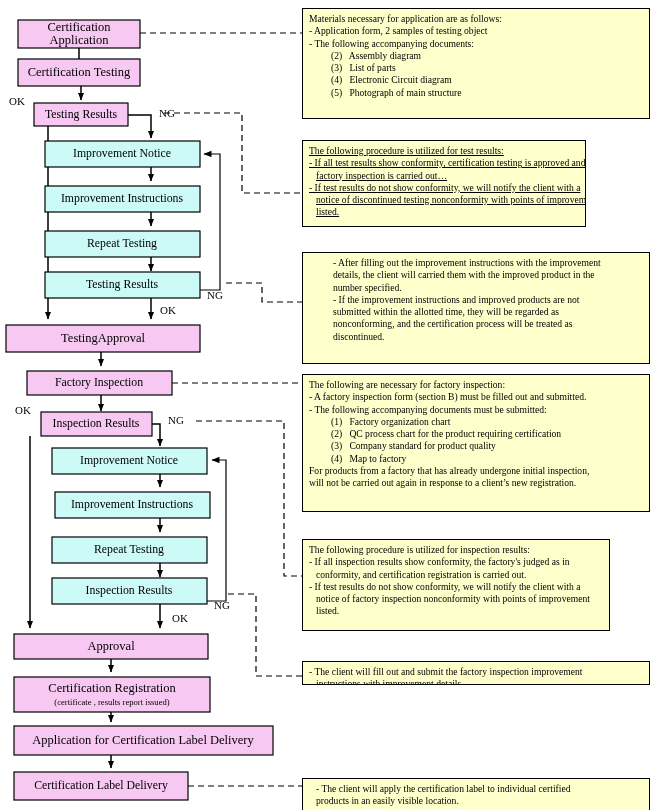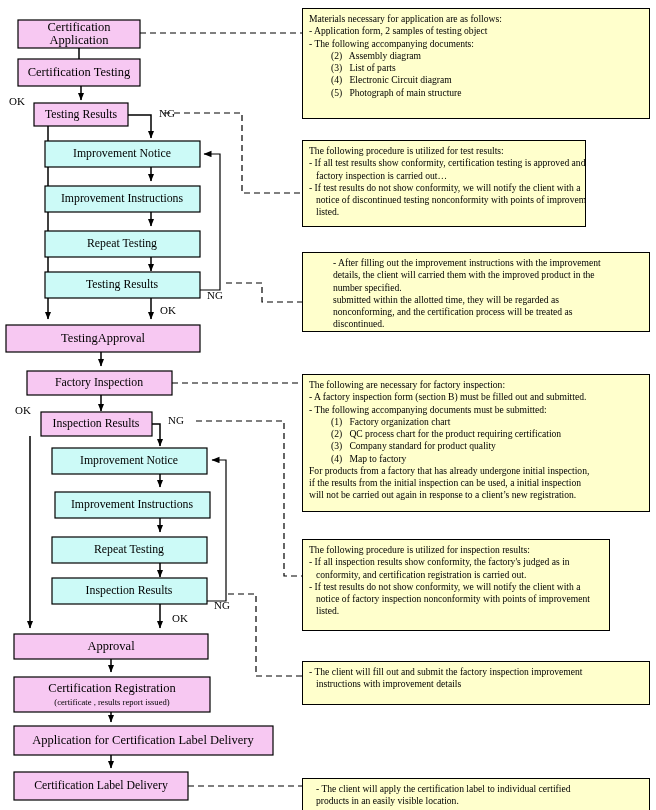--- a/index.html
+++ b/index.html
@@ -250,69 +250,69 @@
       <span class="note-line">Materials necessary for application are as follows:</span>
       <span class="note-line">- Application form, 2 samples of testing object</span>
       <span class="note-line">- The following accompanying documents:</span>
       <span class="note-line indent2">(2)   Assembly diagram</span>
       <span class="note-line indent2">(3)   List of parts</span>
       <span class="note-line indent2">(4)   Electronic Circuit diagram</span>
       <span class="note-line indent2">(5)   Photograph of main structure</span>
     </div>
 </div>
 
-<div class="note-box" style="left:302px; top:140px; width:284px; height:87px;">
+<div class="note-box" style="left:302px; top:140px; width:284px; height:87px;text-decoration:underline;">
   <div class="note-text">
       <span class="note-line">The following procedure is utilized for test results:</span>
       <span class="note-line">- If all test results show conformity, certification testing is approved and</span>
       <span class="note-line hang">factory inspection is carried out…</span>
       <span class="note-line">- If test results do not show conformity, we will notify the client with a</span>
       <span class="note-line hang">notice of discontinued testing nonconformity with points of improvement</span>
       <span class="note-line hang">listed.</span>
     </div>
 </div>
 
-<div class="note-box" style="left:302px; top:252px; width:348px; height:80px;padding-left:23px;">
+<div class="note-box" style="left:302px; top:252px; width:348px; height:112px;padding-left:23px;">
   <div class="note-text">
       <span class="note-line hang">- After filling out the improvement instructions with the improvement</span>
       <span class="note-line hang">details, the client will carried them with the improved product in the</span>
       <span class="note-line hang">number specified.</span>
+      <span class="note-line hang">- If the improvement instructions and improved products are not</span>
       <span class="note-line hang">submitted within the allotted time, they will be regarded as</span>
       <span class="note-line hang">nonconforming, and the certification process will be treated as</span>
       <span class="note-line hang">discontinued.</span>
     </div>
 </div>
 
 <div class="note-box" style="left:302px; top:374px; width:348px; height:138px;">
   <div class="note-text">
       <span class="note-line">The following are necessary for factory inspection:</span>
       <span class="note-line">- A factory inspection form (section B) must be filled out and submitted.</span>
       <span class="note-line">- The following accompanying documents must be submitted:</span>
       <span class="note-line indent2">(1)   Factory organization chart</span>
       <span class="note-line indent2">(2)   QC process chart for the product requiring certification</span>
       <span class="note-line indent2">(3)   Company standard for product quality</span>
       <span class="note-line indent2">(4)   Map to factory</span>
       <span class="note-line">For products from a factory that has already undergone initial inspection,</span>
-      <span class="note-line">if the results from the initial inspection can be used, a initial inspection</span>
       <span class="note-line">will not be carried out again in response to a client’s new registration.</span>
     </div>
 </div>
 
 <div class="note-box" style="left:302px; top:539px; width:308px; height:92px;">
   <div class="note-text">
       <span class="note-line">The following procedure is utilized for inspection results:</span>
       <span class="note-line">- If all inspection results show conformity, the factory's judged as in</span>
       <span class="note-line hang">conformity, and certification registration is carried out.</span>
       <span class="note-line">- If test results do not show conformity, we will notify the client with a</span>
       <span class="note-line hang">notice of factory inspection nonconformity with points of improvement</span>
       <span class="note-line hang">listed.</span>
     </div>
 </div>
 
-<div class="note-box" style="left:302px; top:661px; width:348px; height:44px;">
+<div class="note-box" style="left:302px; top:661px; width:348px; height:24px;">
   <div class="note-text">
       <span class="note-line">- The client will fill out and submit the factory inspection improvement</span>
       <span class="note-line hang">instructions with improvement details</span>
     </div>
 </div>
 
 <div class="note-box" style="left:302px; top:766px; width:348px; height:38px;margin-top:12px;">
   <div class="note-text">
       <span class="note-line hang">- The client will apply the certification label to individual certified</span>
       <span class="note-line hang">products in an easily visible location.</span>

